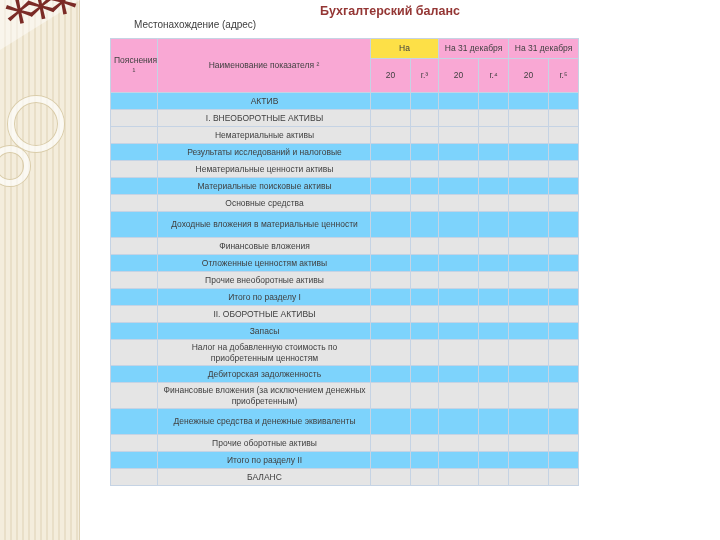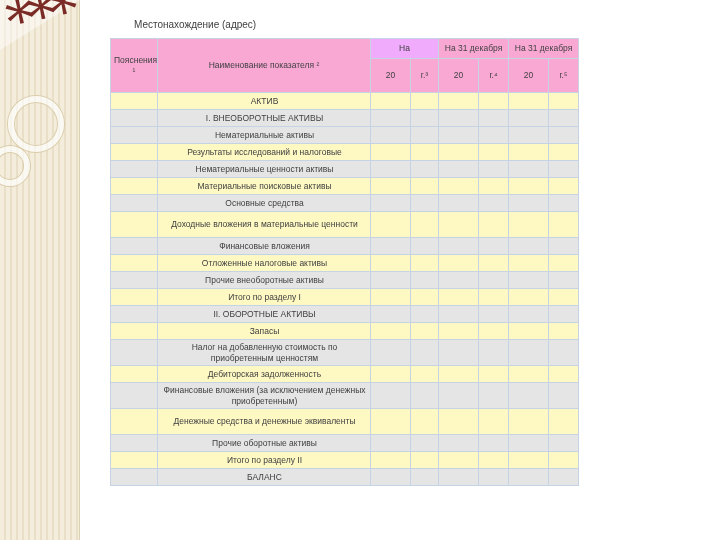--- a/index.html
+++ b/index.html
@@ -79,40 +79,41 @@
   table.balance th, table.balance td {
     border: 1px solid #c5d3e4;
     padding: 1px 3px;
     font-weight: normal;
     vertical-align: middle;
     overflow: hidden;
   }
   thead tr.hdr-top { height: 20px; }
   thead tr.hdr-year { height: 34px; }
   thead th { text-align: center; background: #f9a8d4; }
-  thead th.shaded { background: #f0abfc; text-align: center; }
-  tbody tr { height: 17px; background: #fef9c3; }
+  thead th.shaded { background: #fde047; text-align: center; }
+  tbody tr { height: 17px; background: #7dd3fc; }
   tbody tr.tall { height: 26px; }
   tbody tr.shade { background: #e5e5e5; }
   tbody td.name { text-align: center; padding-left: 4px; }
   tbody td.center { text-align: center; }
 </style>
 </head>
 <body>
 
 <div class="page">
 
   <div class="sidebar">
     <div class="fold"></div>
     <div class="ring ring1"></div>
     <div class="ring ring2"></div>
   </div>
 
   <div class="asterisks">***</div>
 
+  <div class="title">Бухгалтерский баланс</div>
 
   <div class="address">Местонахождение (адрес)</div>
 
   <table class="balance">
     <colgroup>
       <col style="width:47px">
       <col style="width:213px">
       <col style="width:40px">
       <col style="width:28px">
       <col style="width:40px">
@@ -223,21 +224,21 @@
           <td class="name">Финансовые вложения</td>
           <td></td>
           <td></td>
           <td></td>
           <td></td>
           <td></td>
           <td></td>
         </tr>
         <tr>
           <td></td>
-          <td class="name">Отложенные налоговые активы</td>
+          <td class="name">Отложенные ценностям активы</td>
           <td></td>
           <td></td>
           <td></td>
           <td></td>
           <td></td>
           <td></td>
         </tr>
         <tr class="shade">
           <td></td>
           <td class="name">Прочие внеоборотные активы</td>

